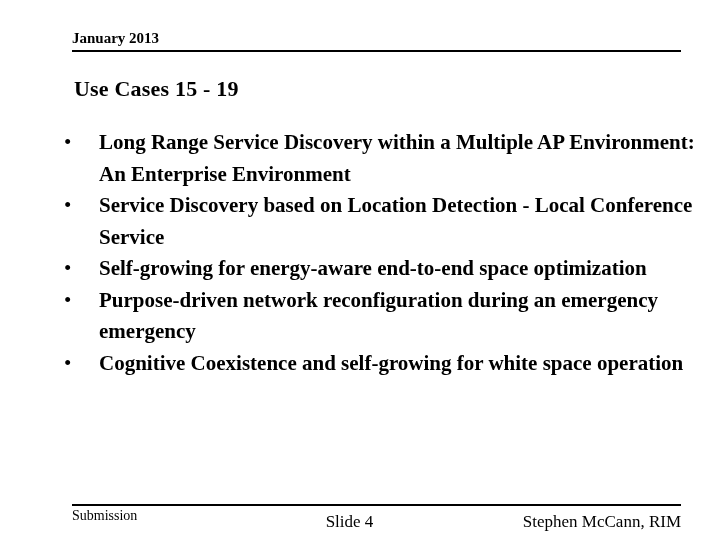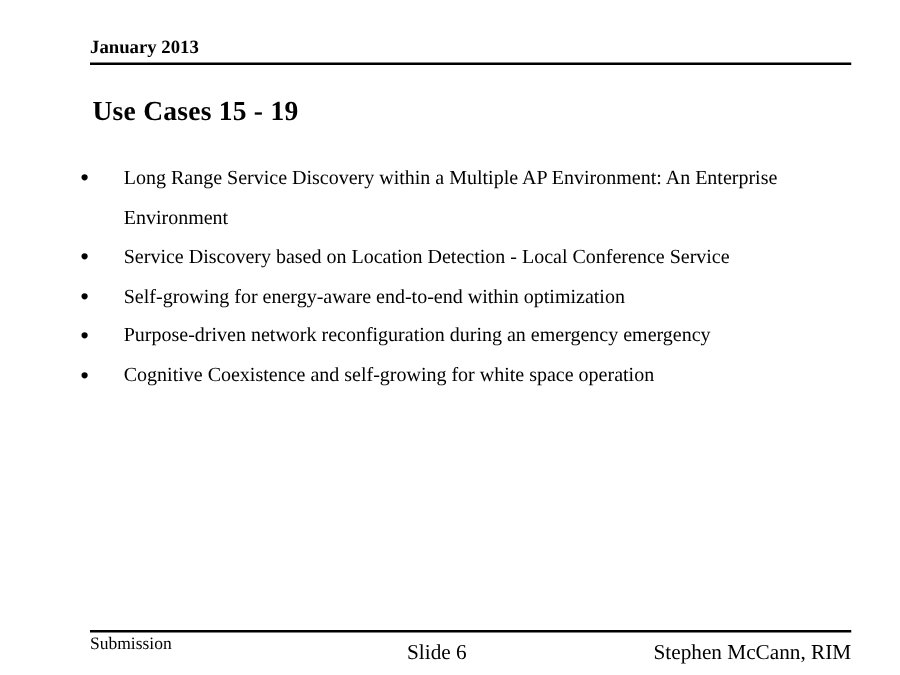--- a/index.html
+++ b/index.html
@@ -92,22 +92,23 @@
     position: absolute;
     left: 4px;
     top: 0;
     width: 14px;
     font-size: 21px;
     line-height: 31.5px;
     text-align: left;
   }
   .bullet-text {
     display: block;
-    font-size: 16px;
+    font-size: 21px;
     line-height: 31.5px;
+    font-weight: bold;
   }
 
   
   .footer-rule {
     position: absolute;
     left: 56px;
     top: 504px;
     width: 609px;
     height: 0;
     border-top: 2px solid #000000;
@@ -166,35 +167,35 @@
       <span class="bullet-text">Long Range Service Discovery within a Multiple AP Environment: An Enterprise Environment</span>
     </div>
 
     <div class="bullet-item">
       <span class="bullet-marker">•</span>
       <span class="bullet-text">Service Discovery based on Location Detection - Local Conference Service</span>
     </div>
 
     <div class="bullet-item">
       <span class="bullet-marker">•</span>
-      <span class="bullet-text">Self-growing for energy-aware end-to-end within optimization</span>
+      <span class="bullet-text">Self-growing for energy-aware end-to-end space optimization</span>
     </div>
 
     <div class="bullet-item">
       <span class="bullet-marker">•</span>
       <span class="bullet-text">Purpose-driven network reconfiguration during an emergency emergency</span>
     </div>
 
     <div class="bullet-item">
       <span class="bullet-marker">•</span>
       <span class="bullet-text">Cognitive Coexistence and self-growing for white space operation</span>
     </div>
 
   </div>
 
   <div class="footer-rule"></div>
   <div class="footer">
     <div class="footer-submission">Submission</div>
-    <div class="footer-slide">Slide 6</div>
+    <div class="footer-slide">Slide 4</div>
     <div class="footer-author">Stephen McCann, RIM</div>
   </div>
 
 </div>
 
 </body></html>

